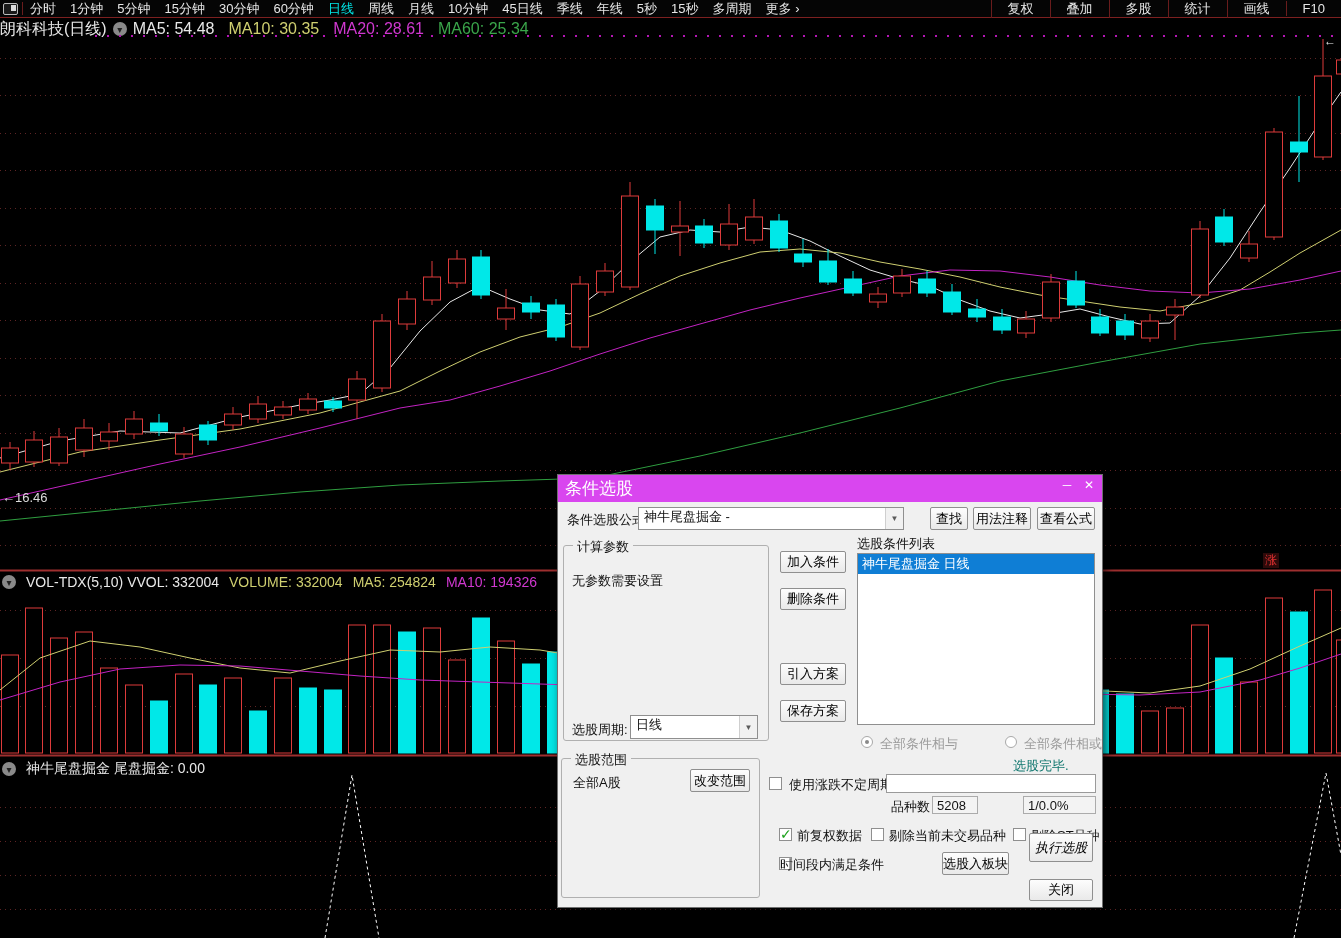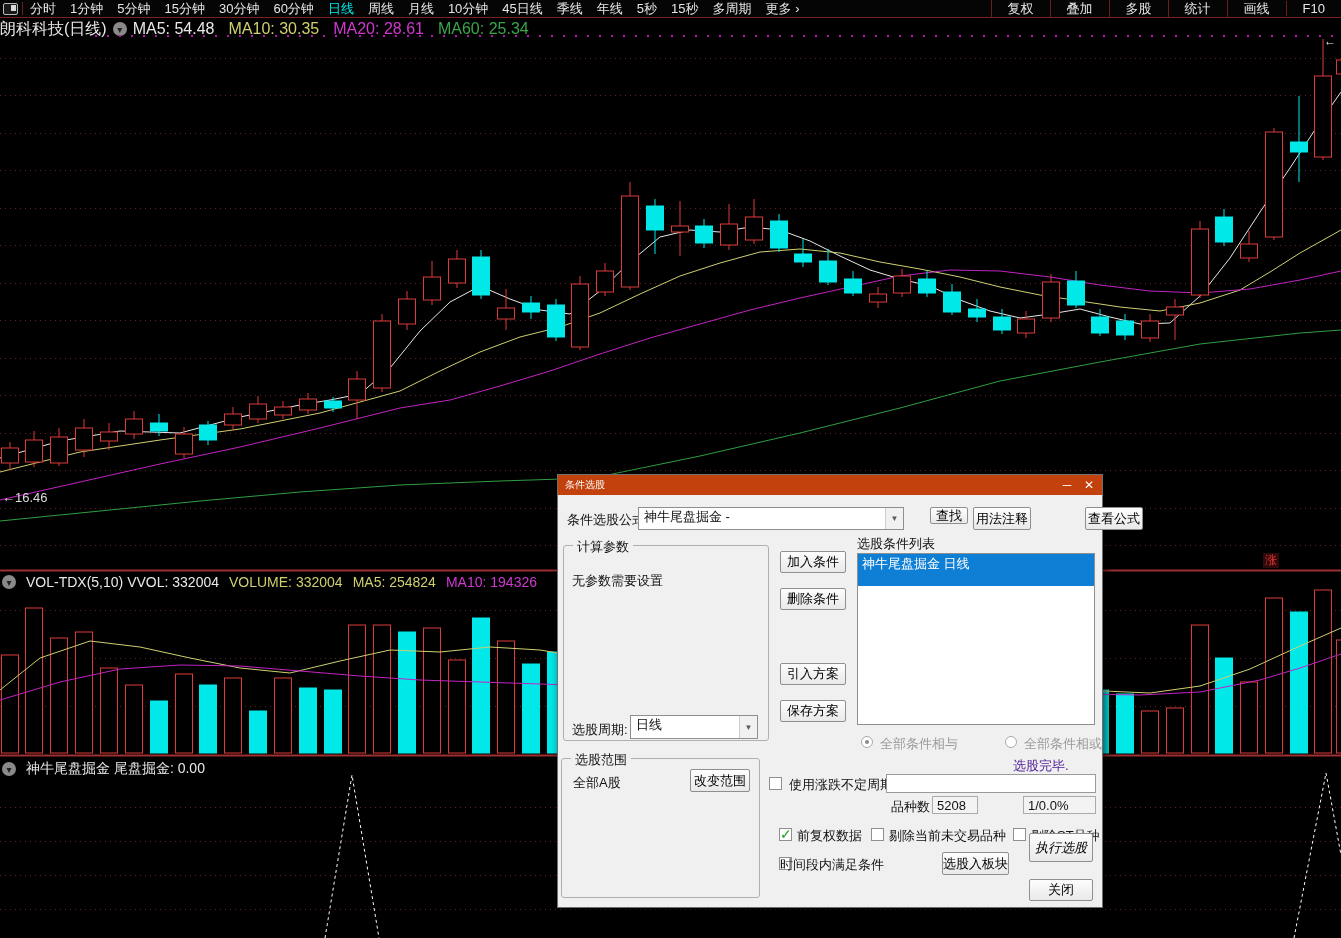--- a/index.html
+++ b/index.html
@@ -28,46 +28,46 @@
   .paneline span{margin-right:10px;}
   
   .pricetag{position:absolute;left:2px;top:490px;font-size:13px;color:#dcdcdc;}
   .risebadge{position:absolute;left:1263px;top:553px;width:16px;height:15px;background:#2e0a0a;
              color:#e23030;font-size:12px;line-height:15px;text-align:center;}
   .arrowmark{position:absolute;left:1324px;top:34px;color:#e8e8e8;font-size:12px;}
   svg#chart-svg{position:absolute;left:0;top:0;}
   
   .dlg{position:absolute;left:557px;top:474px;width:546px;height:434px;background:#f0f0f0;
        border:1px solid #6f6f6f;box-shadow:3px 4px 9px rgba(0,0,0,.65);font-size:13px;color:#111;box-sizing:border-box;}
-  .dlg-title{position:absolute;left:0;top:0;right:0;height:20px;background:#c2410c;color:#fff;
-             display:flex;align-items:center;padding-left:7px;font-size:10px;}
+  .dlg-title{position:absolute;left:0;top:0;right:0;height:27px;background:#d946ef;color:#fff;
+             display:flex;align-items:center;padding-left:7px;font-size:17px;}
   .dlg-ctrl{position:absolute;top:0;height:20px;display:flex;align-items:center;justify-content:center;
             width:22px;color:#fff;font-size:12px;cursor:default;}
   .dlg-min{right:24px;} .dlg-close{right:2px;}
   .lbl{position:absolute;white-space:nowrap;color:#111;}
   .btn{position:absolute;background:linear-gradient(#fdfdfd,#e9e9e9);border:1px solid #8f8f8f;border-radius:2px;
        display:flex;align-items:center;justify-content:center;font-size:13px;color:#000;box-sizing:border-box;cursor:default;white-space:nowrap;}
   .combo{position:absolute;background:#fff;border:1px solid #8f8f8f;display:flex;
          box-sizing:border-box;padding-left:5px;font-size:13px;}
   .combo .arrow-seg{margin-left:auto;width:17px;align-self:stretch;border-left:1px solid #cfcfcf;
          background:#f1f1f1;display:flex;align-items:center;justify-content:center;color:#5a5a5a;font-size:8px;}
   .group{position:absolute;border:1px solid #b0b0b0;border-radius:3px;box-sizing:border-box;}
   .group-label{position:absolute;background:#f0f0f0;padding:0 4px;white-space:nowrap;}
   .listbox{position:absolute;background:#fff;border:1px solid #8f8f8f;box-sizing:border-box;overflow:hidden;}
-  .listrow{height:32px;line-height:20px;padding-left:4px;white-space:nowrap;}
+  .listrow{height:20px;line-height:20px;padding-left:4px;white-space:nowrap;}
   .listrow.sel{background:#0f7ed5;color:#fff;}
   .cbx{position:absolute;width:13px;height:13px;background:#fff;border:1px solid #8f8f8f;box-sizing:border-box;}
   .cbx.checked::after{content:"✓";position:absolute;left:0px;top:-3px;color:#1ca11c;font-size:14px;font-weight:bold;}
   .rad{position:absolute;width:12px;height:12px;border-radius:50%;background:#fff;border:1px solid #a8a8a8;box-sizing:border-box;}
   .rad.sel::after{content:"";position:absolute;left:3px;top:3px;width:4px;height:4px;border-radius:50%;background:#8a8a8a;}
   .graytext{color:#9a9a9a;}
   .tbox{position:absolute;background:#fff;border:1px solid #9a9a9a;box-sizing:border-box;}
   .sbox{position:absolute;background:#f3f3f3;border:1px solid #ababab;box-sizing:border-box;
         font-size:13px;padding:1px 0 0 4px;color:#111;}
-  .status-red{position:absolute;color:#4c1d95;white-space:nowrap;}
+  .status-red{position:absolute;color:#0f766e;white-space:nowrap;}
 </style>
 </head>
 <body>
 
 <div class="topbar">
   <span class="winicon"></span>
   <span class="tsep"></span>
   <div class="tmenu" id="period-menu">
       <span class="mi">分时</span>
       <span class="mi">1分钟</span>
@@ -344,23 +344,23 @@
     <span>条件选股</span>
   </div>
   <div class="dlg-ctrl dlg-min">─</div>
   <div class="dlg-ctrl dlg-close">✕</div>
 
   <div class="lbl" style="left:9px;top:36px;">条件选股公式</div>
   <div class="combo" style="left:80px;top:32px;width:266px;height:23px;">
     <span>神牛尾盘掘金 -</span>
     <span class="arrow-seg">▼</span>
   </div>
-  <div class="btn" style="left:372px;top:32px;width:38px;height:17px;">查找</div>
+  <div class="btn" style="left:372px;top:32px;width:38px;height:23px;">查找</div>
   <div class="btn" style="left:415px;top:32px;width:58px;height:23px;">用法注释</div>
-  <div class="btn" style="left:479px;top:32px;width:58px;height:23px;margin-left:48px;">查看公式</div>
+  <div class="btn" style="left:479px;top:32px;width:58px;height:23px;">查看公式</div>
 
   <div class="group" style="left:5px;top:70px;width:206px;height:196px;"></div>
   <div class="group-label" style="left:15px;top:63px;">计算参数</div>
   <div class="lbl" style="left:14px;top:97px;">无参数需要设置</div>
   <div class="lbl" style="left:14px;top:246px;">选股周期:</div>
   <div class="combo" style="left:72px;top:240px;width:128px;height:24px;">
     <span>日线</span>
     <span class="arrow-seg">▼</span>
   </div>
 

